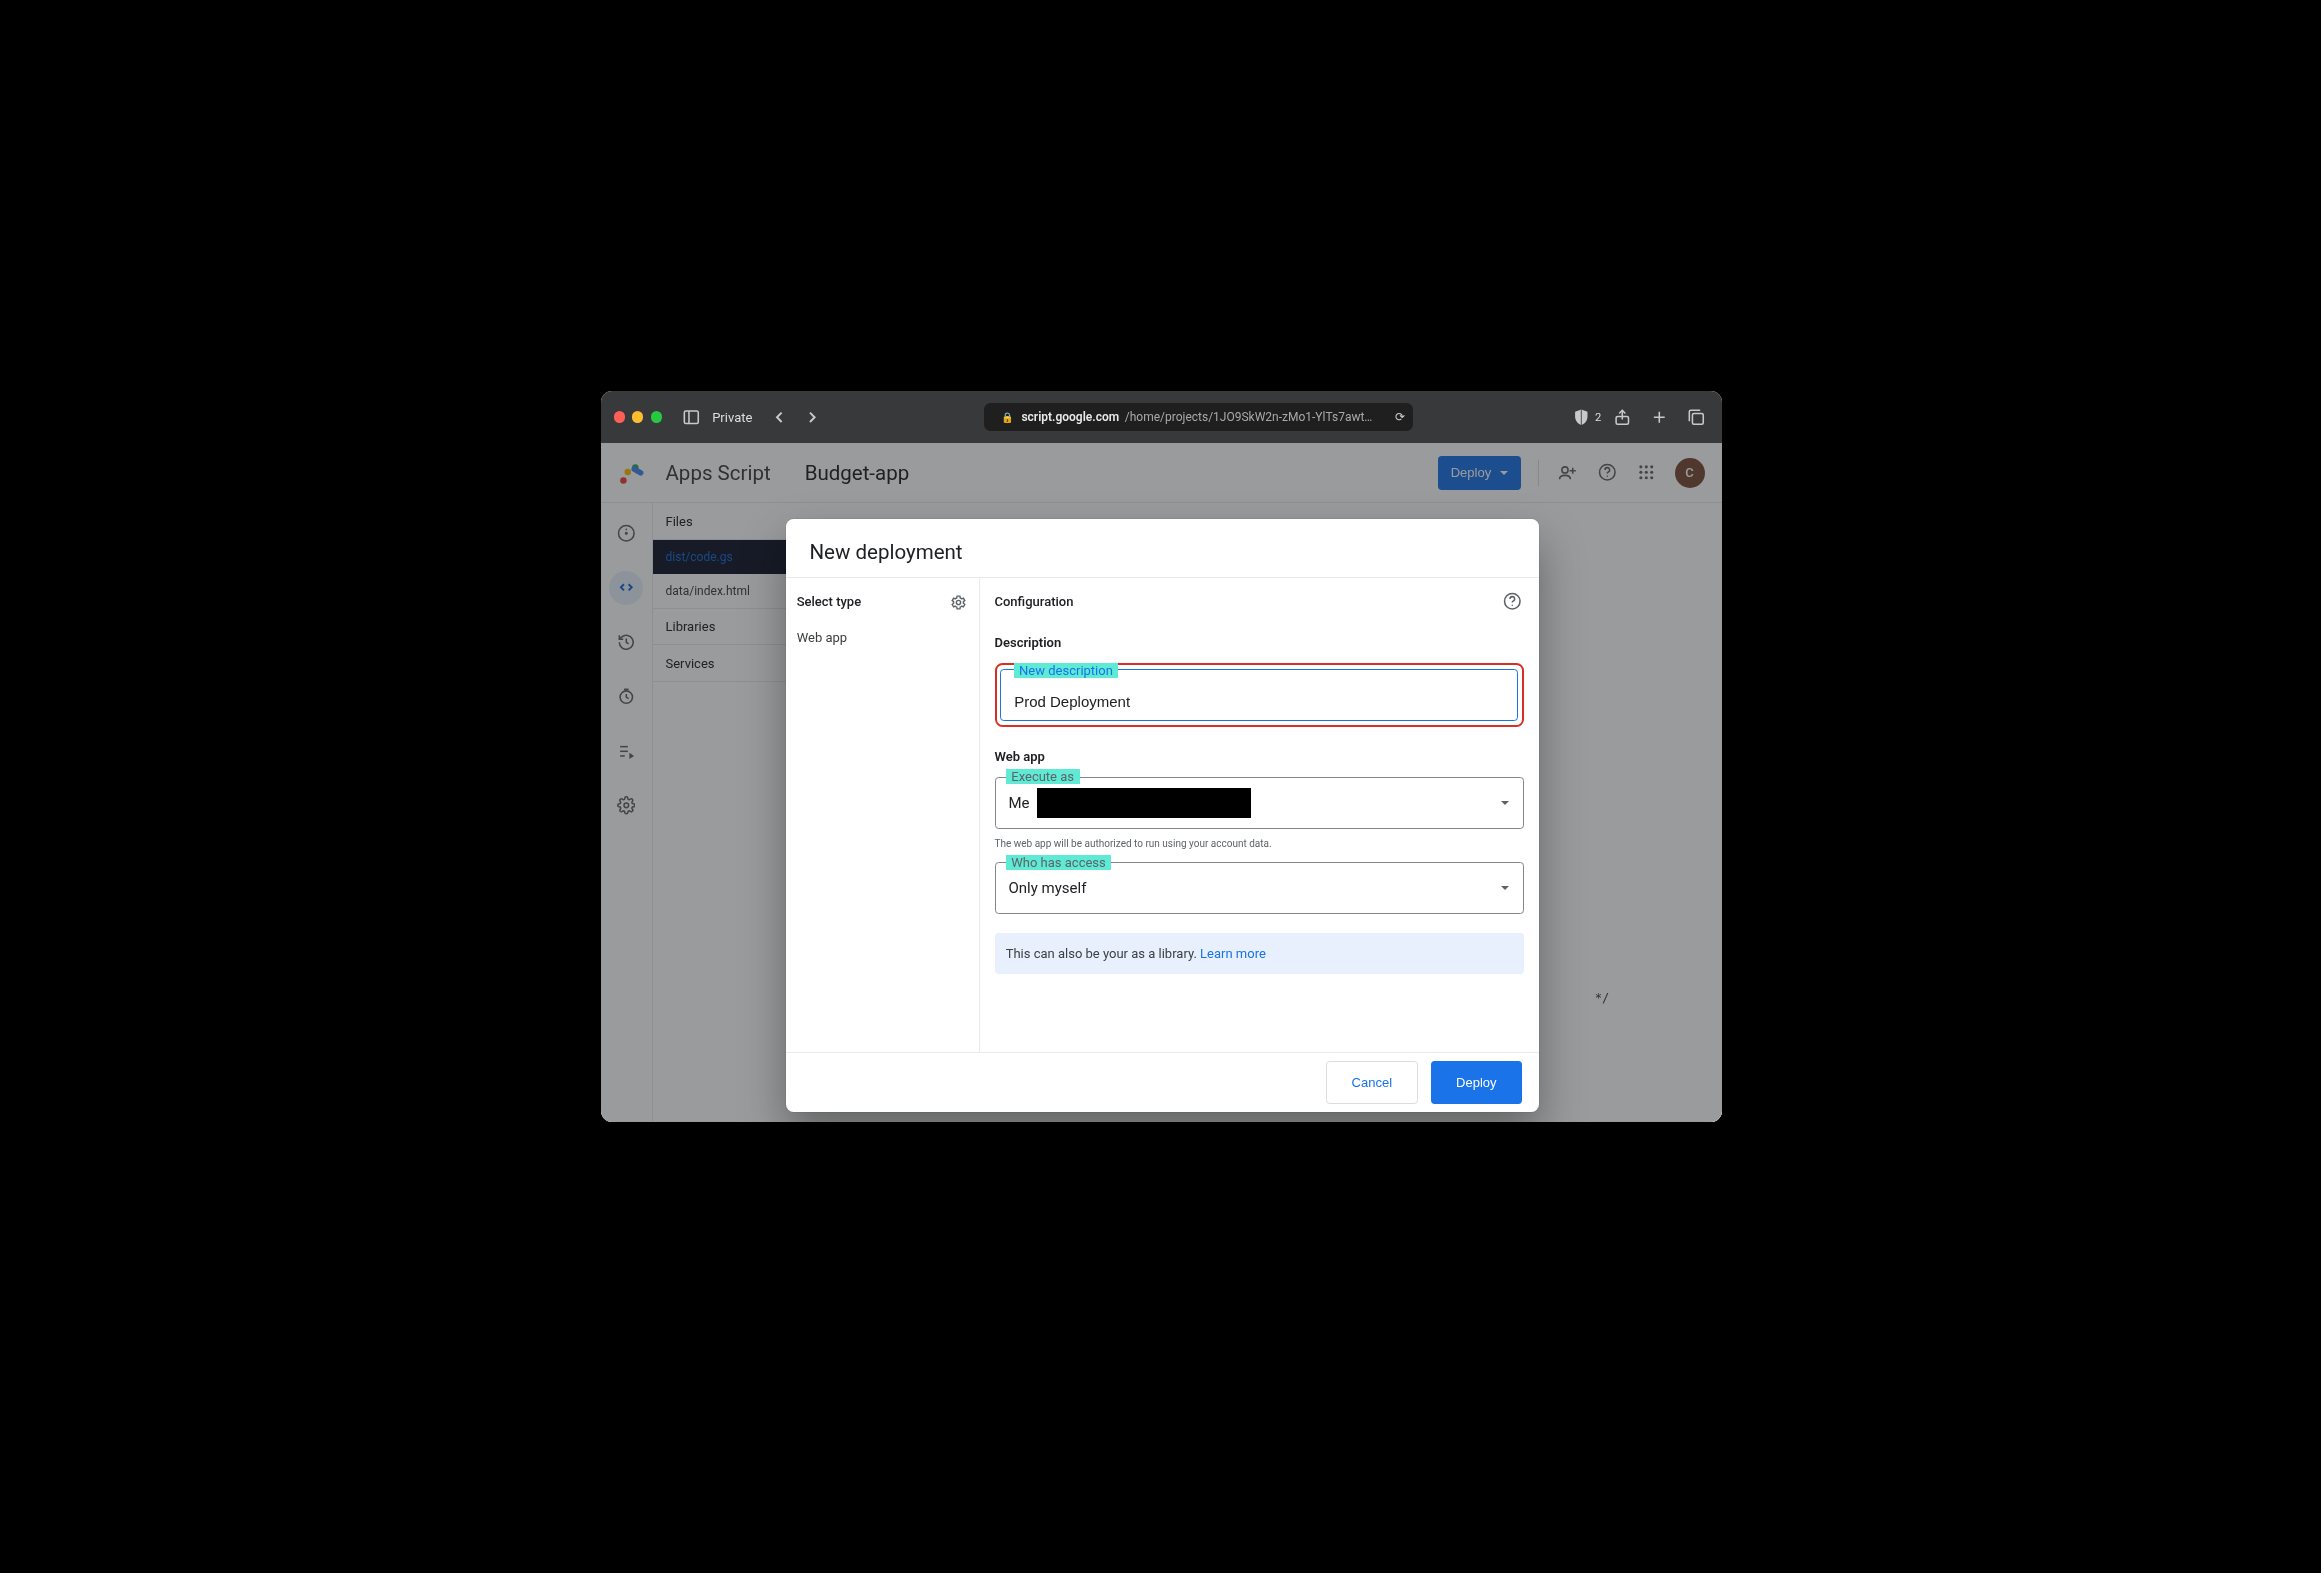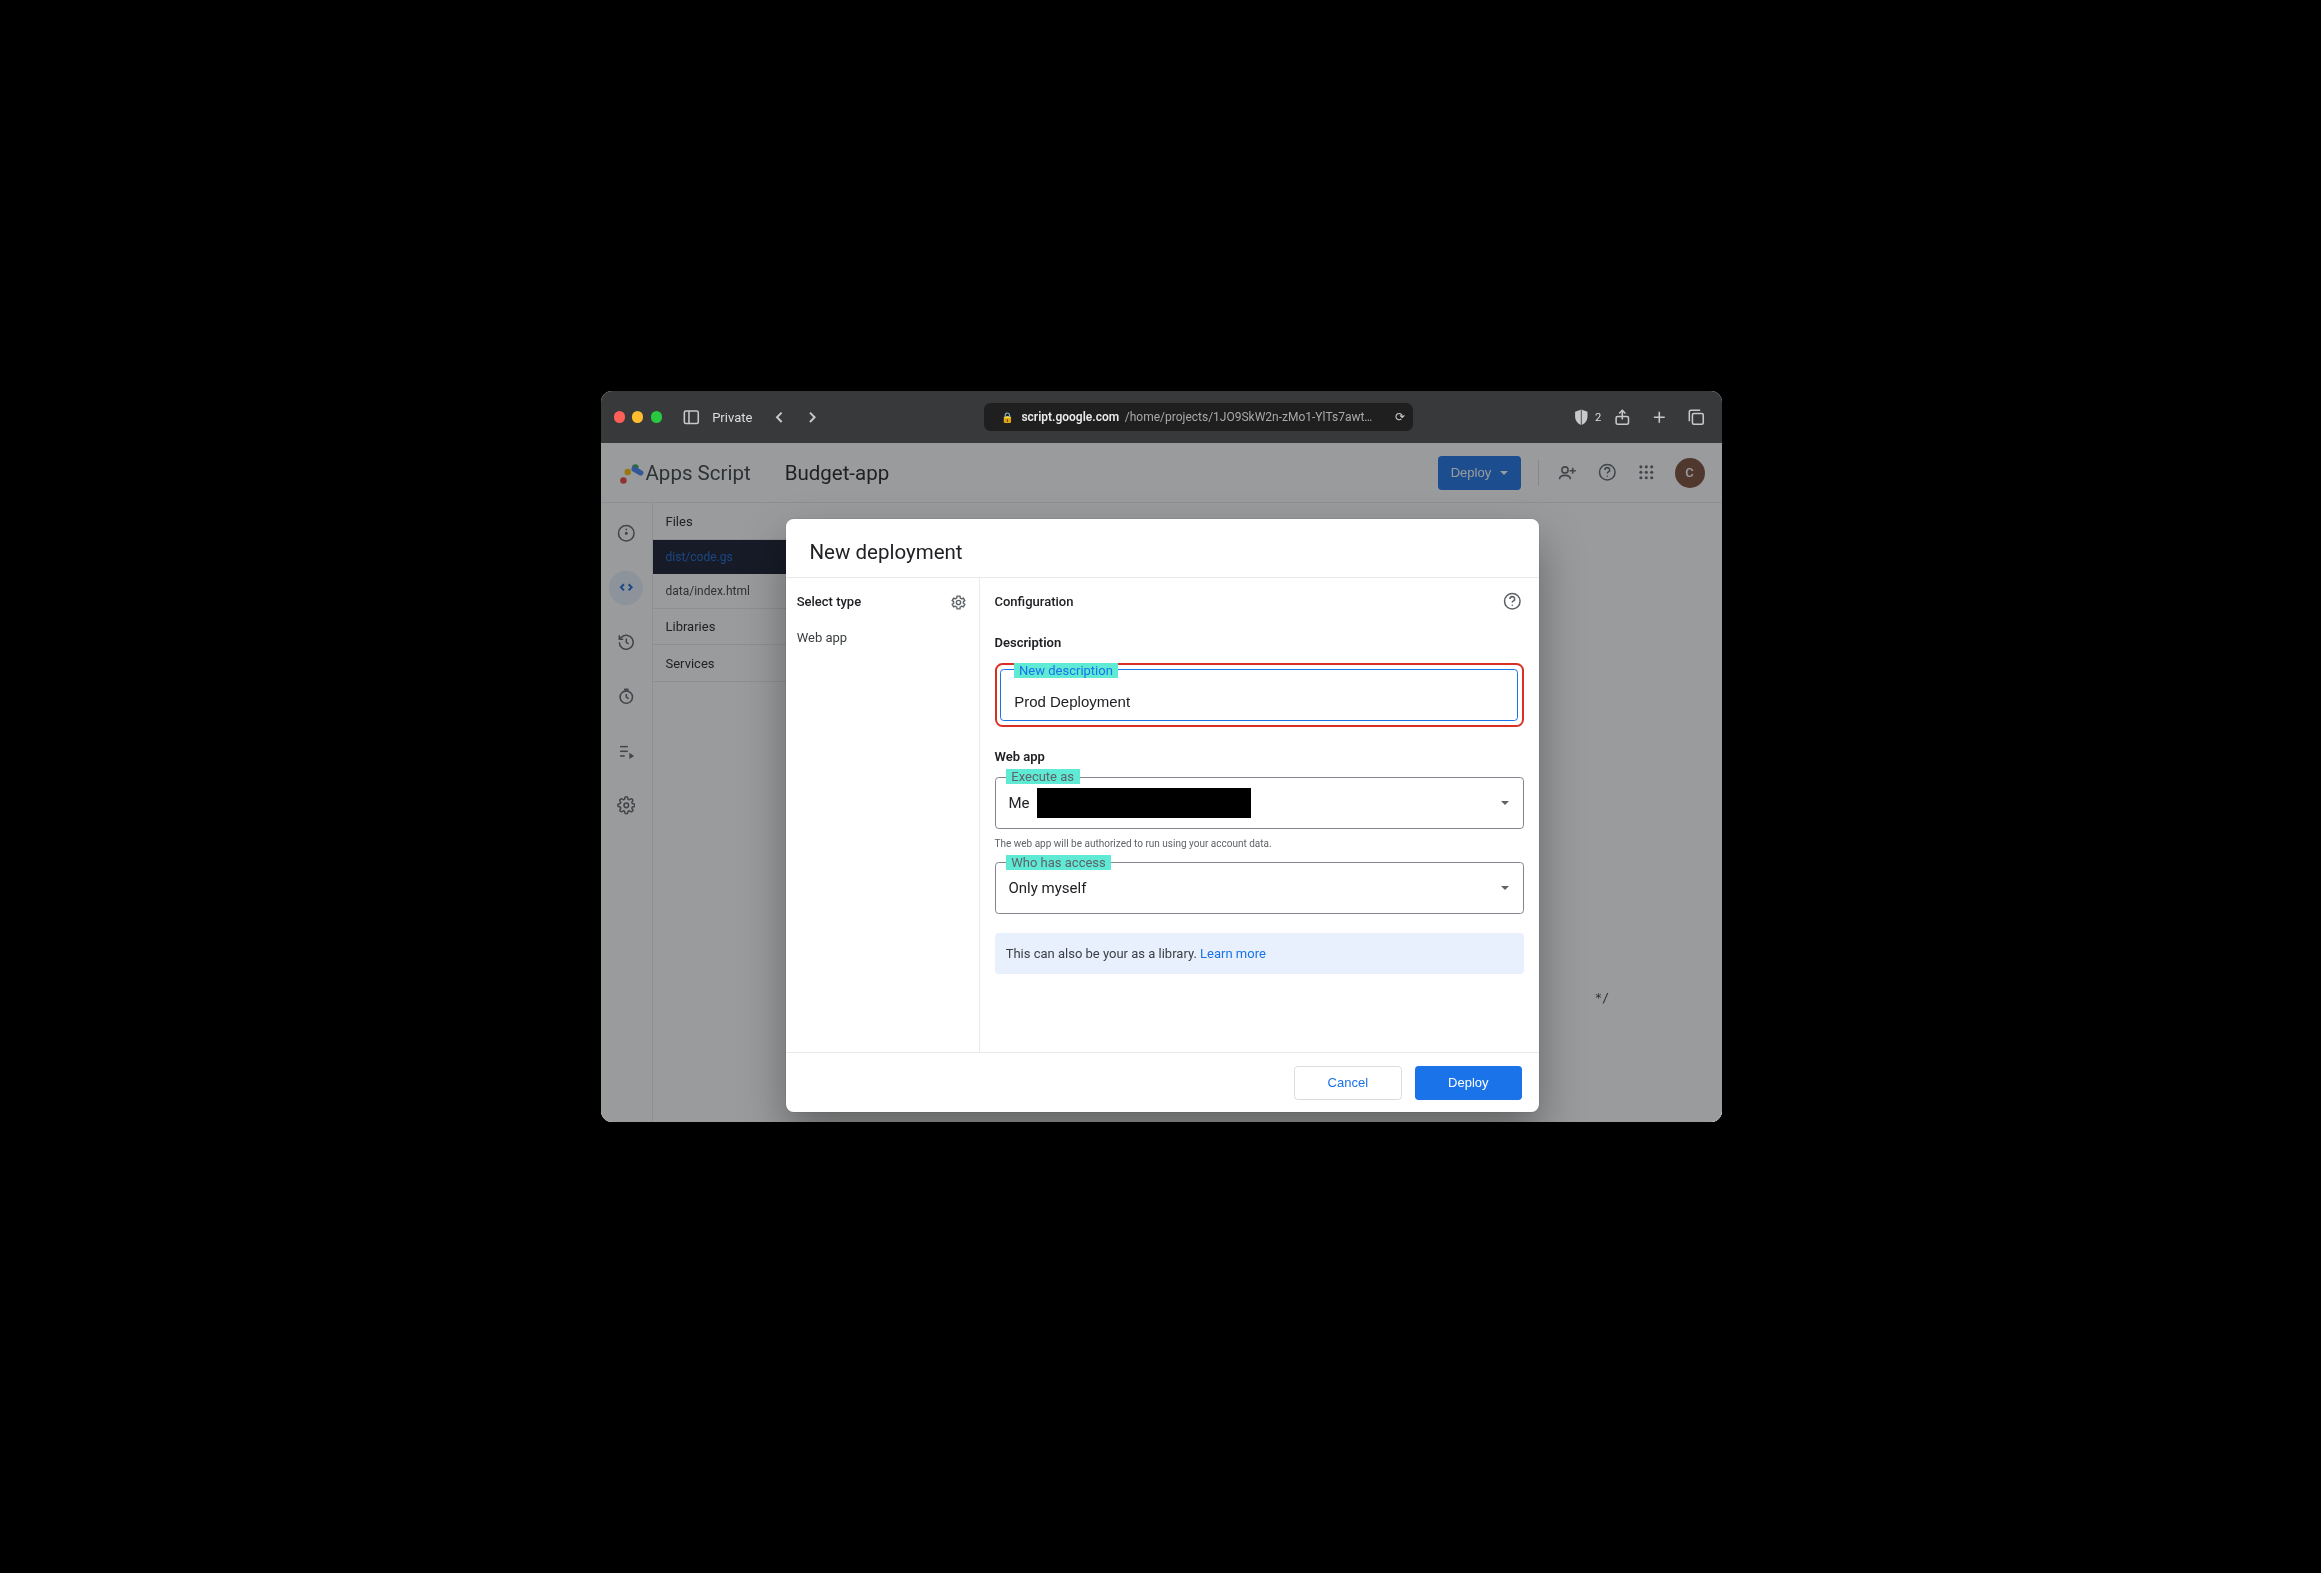--- a/index.html
+++ b/index.html
@@ -76,21 +76,21 @@
   .app-area { position:absolute; inset:52px 0 0 0; background:#fff; }
 
   
   .gs-header {
     height:60px;
     border-bottom:0.9px solid var(--g-grey-200);
     display:flex; align-items:center;
     padding:0 17px 0 17px;
     gap:17px;
   }
-  .gs-logo { display:flex; align-items:center; gap:2px; }
+  .gs-logo { display:flex; align-items:center; gap:22px; }
   .gs-logo svg { width:26px; height:26px;}
   .gs-logo-text { font-size:20.5px; color:var(--g-grey-700); font-weight:400;}
   .gs-title { font-size:20.5px; color:var(--g-grey-900); margin-left:17px;}
   .gs-header-right { margin-left:auto; display:flex; align-items:center; gap:17px;}
   .deploy-btn {
     background:#1a73e8; color:#fff; border:none;
     height:34px; border-radius:3.7px;
     padding:0 13px;
     display:flex; align-items:center; gap:9.3px;
     font-size:13px; font-weight:500;
@@ -216,21 +216,21 @@
     padding:13px 11.2px; font-size:13px; color:var(--g-grey-700);
   }
   .info-bar a { color:#1a73e8; text-decoration:none;}
 
   .dialog-footer {
     height:60px; border-top:0.9px solid var(--g-grey-200);
     display:flex; align-items:center; justify-content:flex-end; gap:13px;
     padding:0 17px;
   }
   .btn {
-    height:34px; border-radius:3.7px; padding:0 33px;
+    height:43px; border-radius:3.7px; padding:0 25px;
     font-size:13px; font-weight:500; cursor:pointer;
     display:flex;align-items:center;justify-content:center;
   }
   .btn.secondary { background:#fff; border:0.9px solid var(--g-grey-300); color:#1a73e8;}
   .btn.primary { background:#1a73e8; border:none; color:#fff;}
 
   
   .ico { width:18.6px;height:18.6px; }
 </style>
 </head>

